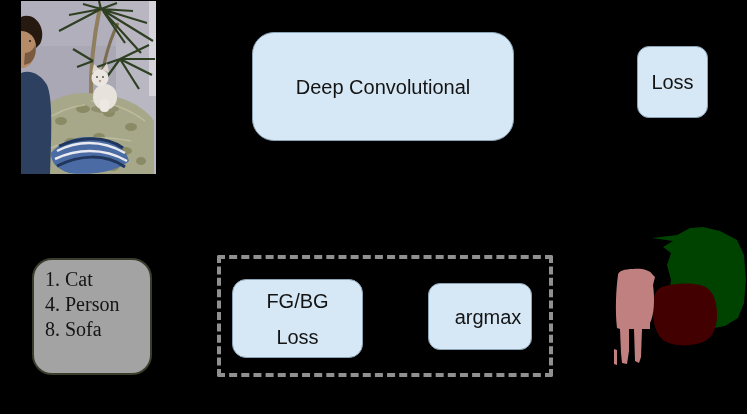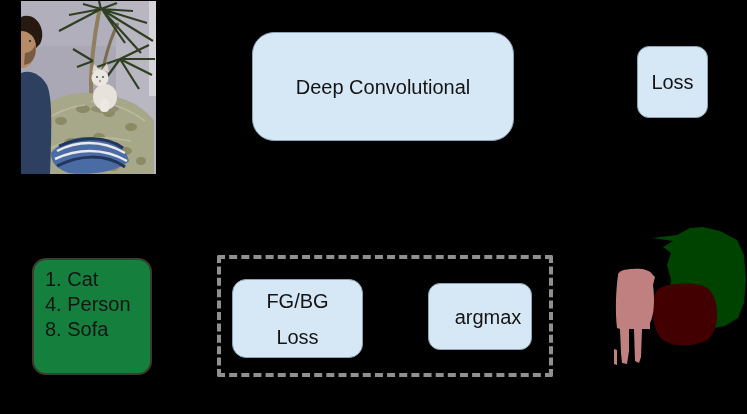--- a/index.html
+++ b/index.html
@@ -16,22 +16,22 @@
   .box-dcnn{left:252px;top:32px;width:262px;height:109px;border-radius:22px;}
   .box-loss{left:637px;top:46px;width:71px;height:72px;border-radius:12px;}
   .box-bias{left:232px;top:279px;width:131px;height:79px;border-radius:14px;gap:12px;}
   .box-argmax{left:428px;top:283px;width:104px;height:67px;border-radius:12px;padding-left:16px;}
   .dashed-group{
     position:absolute;left:217px;top:255px;width:336px;height:122px;
     border:4px dashed #909090;border-radius:2px;background:transparent;
   }
   .class-list{
     position:absolute;left:32px;top:258px;width:120px;height:117px;
-    background:#15803d;border:2px solid #3c3c2c;border-radius:14px;
-    padding:7px 0 0 11px;font-size:20px;line-height:25px;color:#141414;
+    background:#a3a3a3;border:2px solid #3c3c2c;border-radius:20px;
+    padding:7px 0 0 11px;font-size:20px;line-height:25px;color:#141414;font-family:Liberation Serif, serif;
   }
   .class-list .line{display:block;white-space:nowrap;}
   .photo{position:absolute;left:21px;top:1px;width:135px;height:173px;}
   .segmap{position:absolute;left:605px;top:225px;width:142px;height:150px;}
 </style>
 </head>
 <body>
 
 <div class="stage">
 

